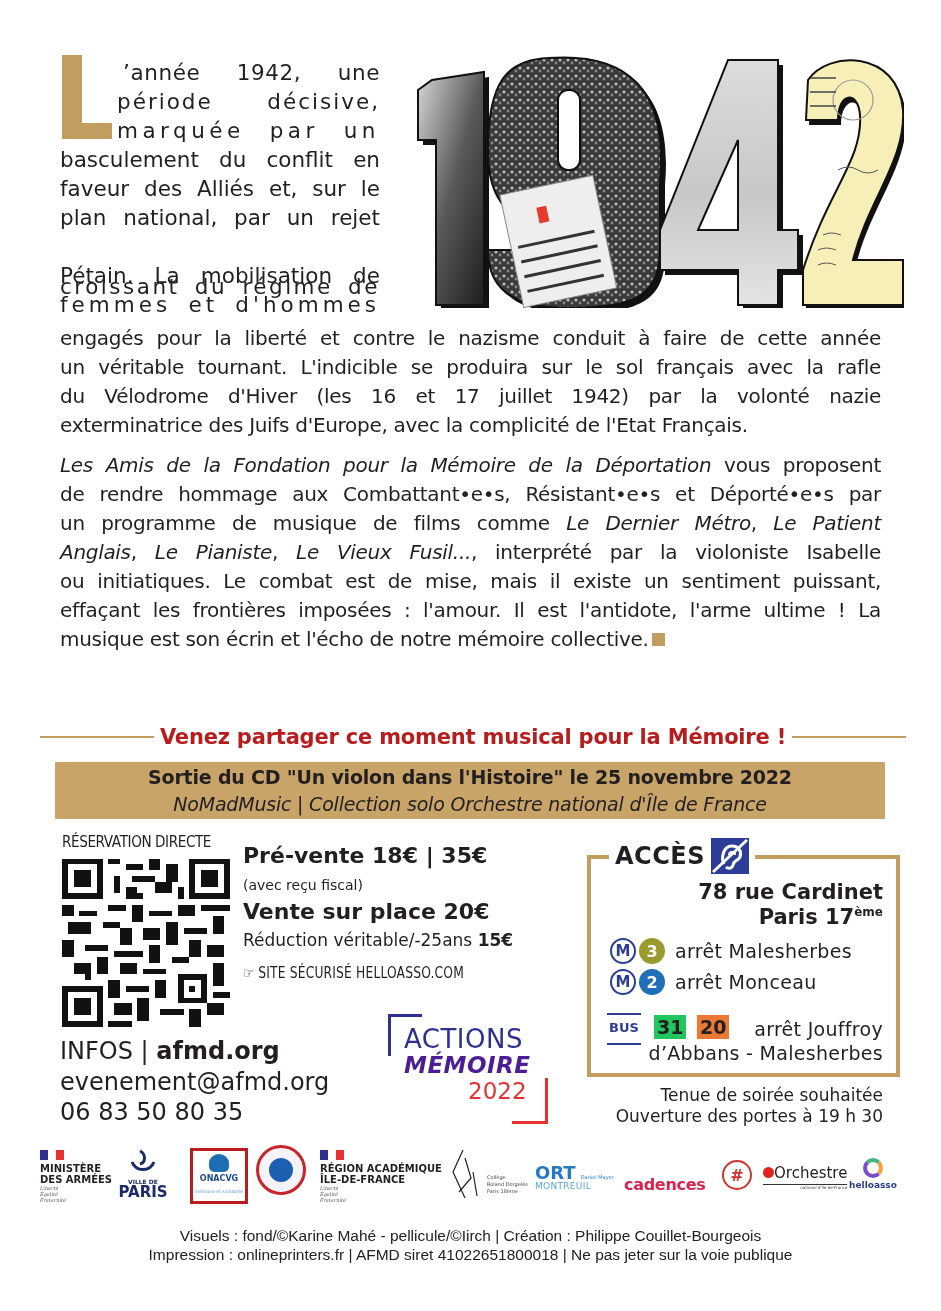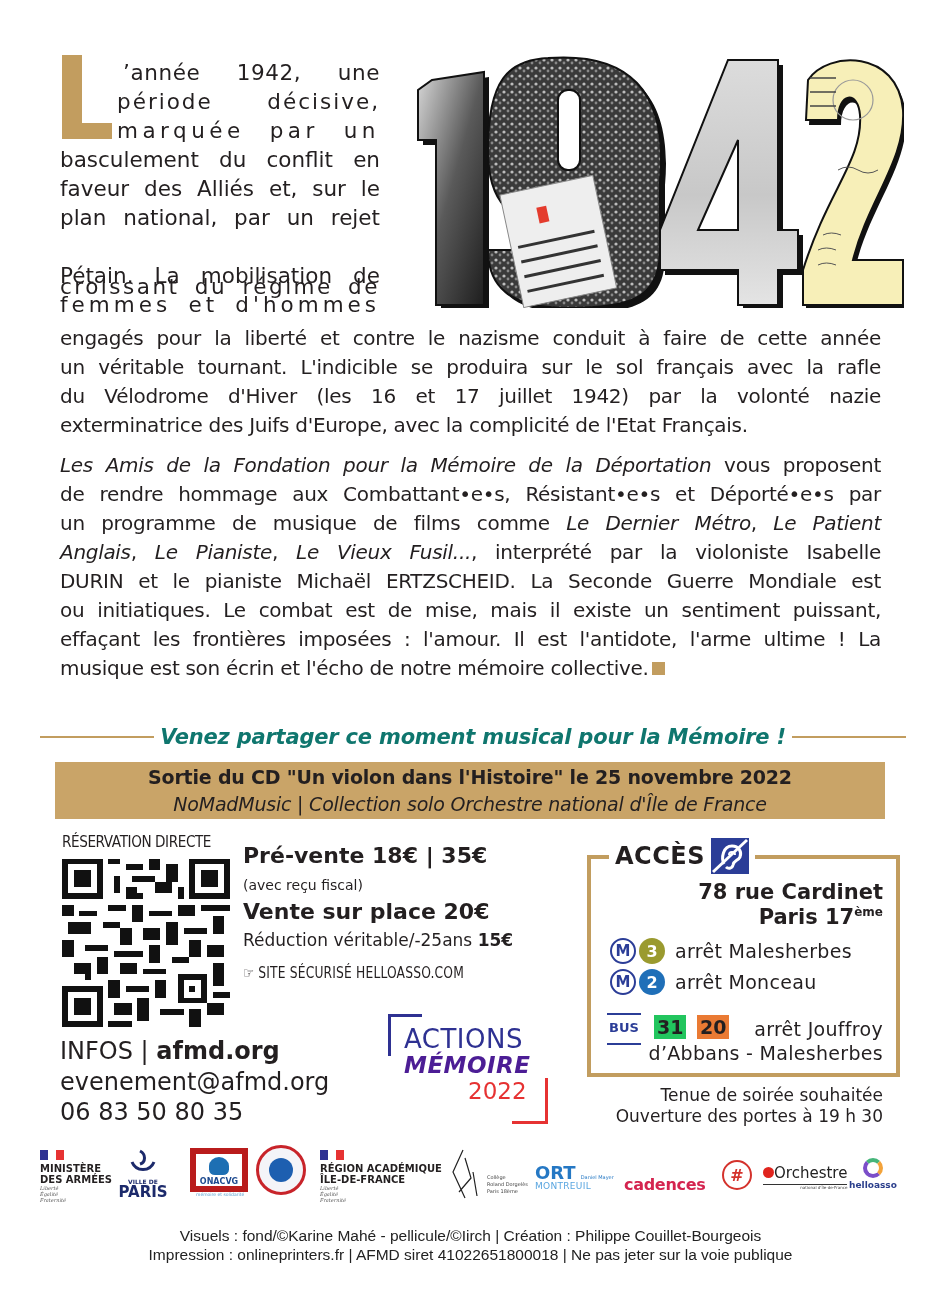--- a/index.html
+++ b/index.html
@@ -19,21 +19,21 @@
 
   .body-block { position: absolute; left: 60px; width: 821px; font-size: 20px; line-height: 29px; }
   .body-line { display: block; white-space: nowrap; text-align: justify; text-align-last: justify; letter-spacing: -0.3px; }
   .body-line.last { text-align-last: left; }
   .ital { font-style: italic; }
   .endmark { display: inline-block; width: 13px; height: 13px; background: #c29d5f; margin-left: 3px; vertical-align: baseline; }
 
   
   .tagline { position: absolute; left: 40px; top: 722px; width: 866px; height: 30px; display: flex; align-items: center; }
   .tagline .rule { flex: 1; height: 2px; background: #c29d5f; }
-  .tagline .text { padding: 0 6px; font-size: 21px; font-weight: bold; color: #0f766e; white-space: nowrap; letter-spacing: -0.2px; font-style: italic; }
+  .tagline .text { padding: 0 6px; font-size: 21px; font-weight: bold; color: #b91c1c; white-space: nowrap; letter-spacing: -0.2px; }
 
   .cd-band { position: absolute; left: 55px; top: 762px; width: 830px; height: 57px; background: #c9a468; text-align: center; }
   .cd-band .l1 { font-size: 19px; font-weight: bold; line-height: 27px; margin-top: 2px; letter-spacing: -0.2px; }
   .cd-band .l2 { font-size: 19px; font-style: italic; line-height: 26px; letter-spacing: -0.2px; }
 
   
   .resa-label { position: absolute; left: 62px; top: 832px; font-size: 16px; letter-spacing: -0.5px; transform: scaleX(0.85); transform-origin: left top; white-space: nowrap; }
   .qr { position: absolute; left: 62px; top: 855px; width: 168px; height: 175px; background: #fff; }
   .qr svg { width: 100%; height: 100%; }
 
@@ -163,21 +163,20 @@
   <span class="body-line">un véritable tournant. L'indicible se produira sur le sol français  avec la rafle</span>
   <span class="body-line">du Vélodrome d'Hiver (les 16 et 17 juillet 1942) par la volonté nazie</span>
   <span class="body-line last">exterminatrice des Juifs d'Europe, avec la complicité de l'Etat Français.</span>
 </div>
 
 <div class="body-block" style="top:451px;">
   <span class="body-line"><span class="ital">Les Amis de la Fondation pour la Mémoire de la Déportation</span><span> vous proposent</span></span>
   <span class="body-line">de rendre hommage aux Combattant•e•s, Résistant•e•s et Déporté•e•s par</span>
   <span class="body-line"><span>un programme de musique de films comme </span><span class="ital">Le Dernier Métro</span><span>, </span><span class="ital">Le Patient</span></span>
   <span class="body-line"><span class="ital">Anglais</span><span>, </span><span class="ital">Le Pianiste</span><span>, </span><span class="ital">Le Vieux Fusil...</span><span>, interprété par la violoniste Isabelle</span></span>
-  <span class="body-line">DURIN et le pianiste Michaël ERTZSCHEID. La Seconde Guerre Mondiale est</span>
   <span class="body-line">ou initiatiques. Le combat est de mise, mais il existe un sentiment puissant,</span>
   <span class="body-line">effaçant les frontières imposées : l'amour. Il est l'antidote, l'arme ultime ! La</span>
   <span class="body-line last"><span>musique est son écrin et l'écho de notre mémoire collective.</span><span class="endmark"></span></span>
 </div>
 
 <div class="tagline">
   <div class="rule"></div>
   <span class="text">Venez partager ce moment musical pour la Mémoire !</span>
   <div class="rule"></div>
 </div>
@@ -328,21 +327,21 @@
 
 <div class="logo" style="left:116px;top:1148px;width:54px;text-align:center;">
   <svg width="30" height="26" viewBox="0 0 30 26">
       <path d="M4 14 C8 24 22 24 26 14" fill="none" stroke="#1c2a6b" stroke-width="3"></path>
       <path d="M12 3 C18 6 18 14 12 16" fill="none" stroke="#1c2a6b" stroke-width="3"></path>
     </svg>
   <div style="font-size:6px;font-weight:bold;color:#1c2a6b;">VILLE DE</div>
   <div style="font-size:15px;font-weight:900;color:#1c2a6b;line-height:15px;">PARIS</div>
 </div>
 
-<div class="logo" style="left:190px;top:1148px;width:58px;height:44px;border:6px solid #b91c1c;text-align:center;">
+<div class="logo" style="left:190px;top:1148px;width:58px;height:56px;border:3px solid #b91c1c;text-align:center;">
   <div style="width:20px;height:18px;margin:3px auto 0;background:#1d6fb3;border-radius:50% 50% 30% 30%;"></div>
   <div style="font-size:8px;font-weight:bold;color:#1d4a8f;margin-top:2px;">ONACVG</div>
   <div style="font-size:4.5px;color:#5ba0d0;margin-top:6px;white-space:nowrap;">mémoire et solidarité</div>
 </div>
 
 <div class="logo" style="left:256px;top:1145px;width:50px;height:50px;border-radius:50%;border:3px solid #c8242a;background:#f4f4f8;display:flex;align-items:center;justify-content:center;">
   <div style="width:24px;height:24px;border-radius:50%;background:#1d5fb0;"></div>
 </div>
 
 <div class="logo" style="left:320px;top:1150px;">

